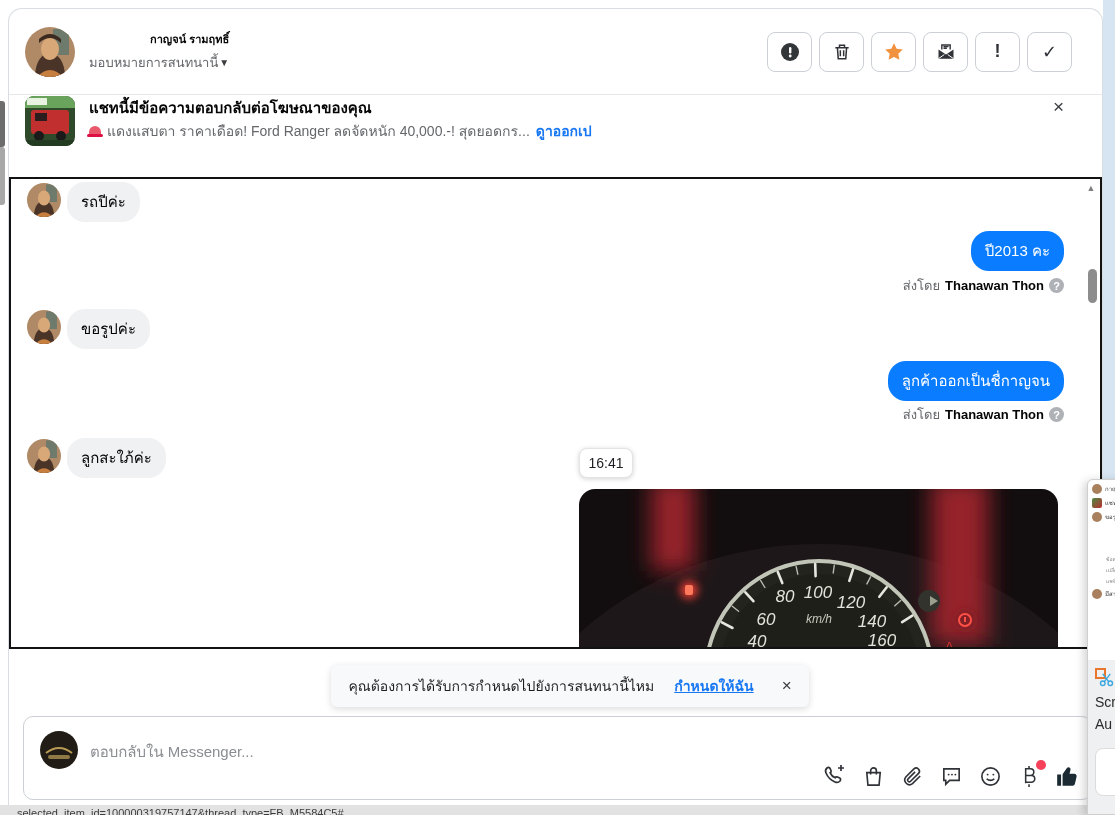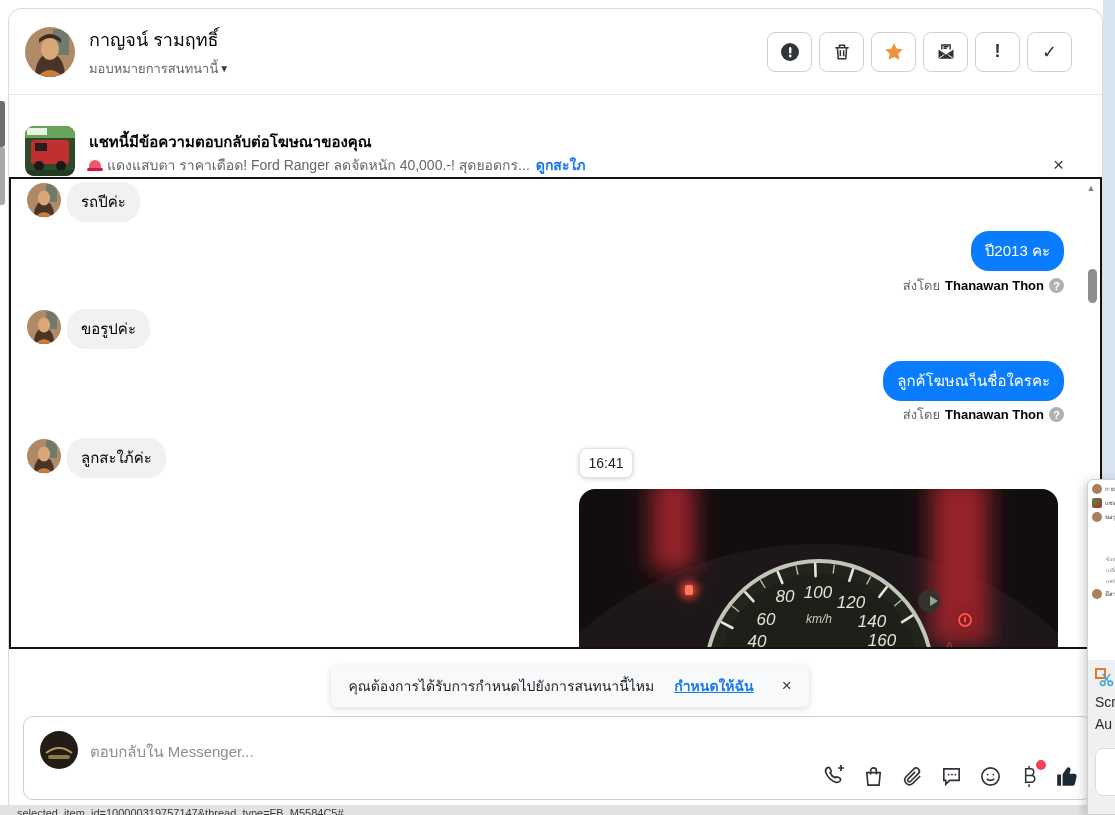--- a/index.html
+++ b/index.html
@@ -11,31 +11,31 @@
   #left-sliver-a { position:absolute; left:0; top:101px; width:5px; height:46px; background:#6d6d6d; border-radius:0 3px 3px 0; }
   #left-sliver-b { position:absolute; left:0; top:147px; width:5px; height:58px; background:#a8a8a8; border-radius:0 3px 3px 0; }
 
   #card { position:absolute; left:8px; top:8px; width:1095px; height:807px;
     background:#fff; border:1px solid #d9dce1; border-bottom:none; border-radius:14px 14px 0 0; }
 
   
   #header { position:absolute; left:0; top:0; width:100%; height:86px; display:flex; align-items:center;
     padding:0 16px; border-bottom:1px solid #e7e8ec; }
   .avatar { border-radius:50%; overflow:hidden; flex:0 0 auto; }
-  #header-name { font-size:18px; font-weight:normal; color:#050505; }
+  #header-name { font-size:11px; font-weight:bold; color:#050505;text-align:right; }
   #header-sub { font-size:13px; color:#65676b; margin-top:4px; cursor:pointer; display:flex; align-items:center; gap:1px;}
   #header-sub .caret { font-size:10px; color:#3b3d40; }
   #header-actions { margin-left:auto; display:flex; gap:7px; padding-right:14px; }
   .hbtn { width:45px; height:40px; border:1px solid #ccd0d5; border-radius:8px; background:#fff;
     display:flex; align-items:center; justify-content:center; cursor:pointer; }
   .hbtn svg { display:block; }
   .glyph-btn { font-size:18px; font-weight:bold; color:#2f3237; }
 
   
-  #ad-row { position:absolute; left:0; top:87px; width:100%; height:80px; display:flex; align-items:flex-end; padding:0 16px; }
+  #ad-row { position:absolute; left:0; top:87px; width:100%; height:80px; display:flex; align-items:flex-start; padding:0 16px; }
   #ad-thumb { width:50px; height:50px; border-radius:9px; overflow:hidden; flex:0 0 auto; }
   #ad-texts { margin-left:14px; min-width:0; }
   #ad-title { font-size:15px; font-weight:bold; color:#050505; }
   #ad-line2 { font-size:14px; color:#65676b; display:flex; align-items:center; gap:6px; }
   #ad-link { color:#1877f2; font-weight:bold; cursor:pointer; }
   .siren { display:inline-block; width:12px; height:11px; background:#e8596d; border-radius:6px 6px 2px 2px; position:relative; }
   .siren::after { content:""; position:absolute; left:-2px; bottom:0; width:16px; height:3px; background:#d14; border-radius:2px; }
   #ad-close { margin-left:auto; margin-right:22px; font-size:19px; color:#3b3d40; cursor:pointer; }
 
   
@@ -176,21 +176,21 @@
         <circle cx="14" cy="40" r="5" fill="#1a1a1a"></circle>
           <circle cx="36" cy="40" r="5" fill="#1a1a1a"></circle>
         <rect x="0" y="44" width="50" height="6" fill="#233b20"></rect>
       </svg>
     </span>
     <div id="ad-texts">
       <div id="ad-title">แชทนี้มีข้อความตอบกลับต่อโฆษณาของคุณ</div>
       <div id="ad-line2">
         <span class="siren"></span>
         <span>แดงแสบตา ราคาเดือด! Ford Ranger ลดจัดหนัก 40,000.-! สุดยอดกร...</span>
-        <span id="ad-link">ดูกสะใภ</span>
+        <span id="ad-link">ดูาออกเป</span>
       </div>
     </div>
     <span id="ad-close">×</span>
   </div>
 
   <div id="chat">
 
     <span class="msg-avatar" style="left:16px;top:4px;">
       <svg width="34" height="34" viewBox="0 0 50 50">
           <rect width="50" height="50" fill="#b08a66"></rect>
@@ -213,21 +213,21 @@
       <svg width="34" height="34" viewBox="0 0 50 50">
           <rect width="50" height="50" fill="#b08a66"></rect>
       <rect x="28" y="2" width="16" height="26" fill="#6e7a6b"></rect>
           <path d="M10 50 C10 18 40 18 40 50 Z" fill="#4a3428"></path>
       <ellipse cx="25" cy="22" rx="9" ry="11" fill="#d9a878"></ellipse>
           <path d="M12 50 Q25 36 38 50 Z" fill="#c77f3f"></path>
         </svg>
     </span>
     <div class="bubble-left" style="top:130px;">ขอรูปค่ะ</div>
 
-    <div class="bubble-right" style="top:182px;">ลูกค้โฆษณา็นชื่อใครคะ</div>
+    <div class="bubble-right" style="top:182px;">ลูกค้าออกเป็นชื่กาญจน</div>
     <div class="meta" style="top:225px;">
       <span>ส่งโดย</span>
         <b>Thanawan Thon</b>
       <span class="qmark">?</span>
     </div>
 
     <span class="msg-avatar" style="left:16px;top:260px;">
       <svg width="34" height="34" viewBox="0 0 50 50">
           <rect width="50" height="50" fill="#b08a66"></rect>
       <rect x="28" y="2" width="16" height="26" fill="#6e7a6b"></rect>

